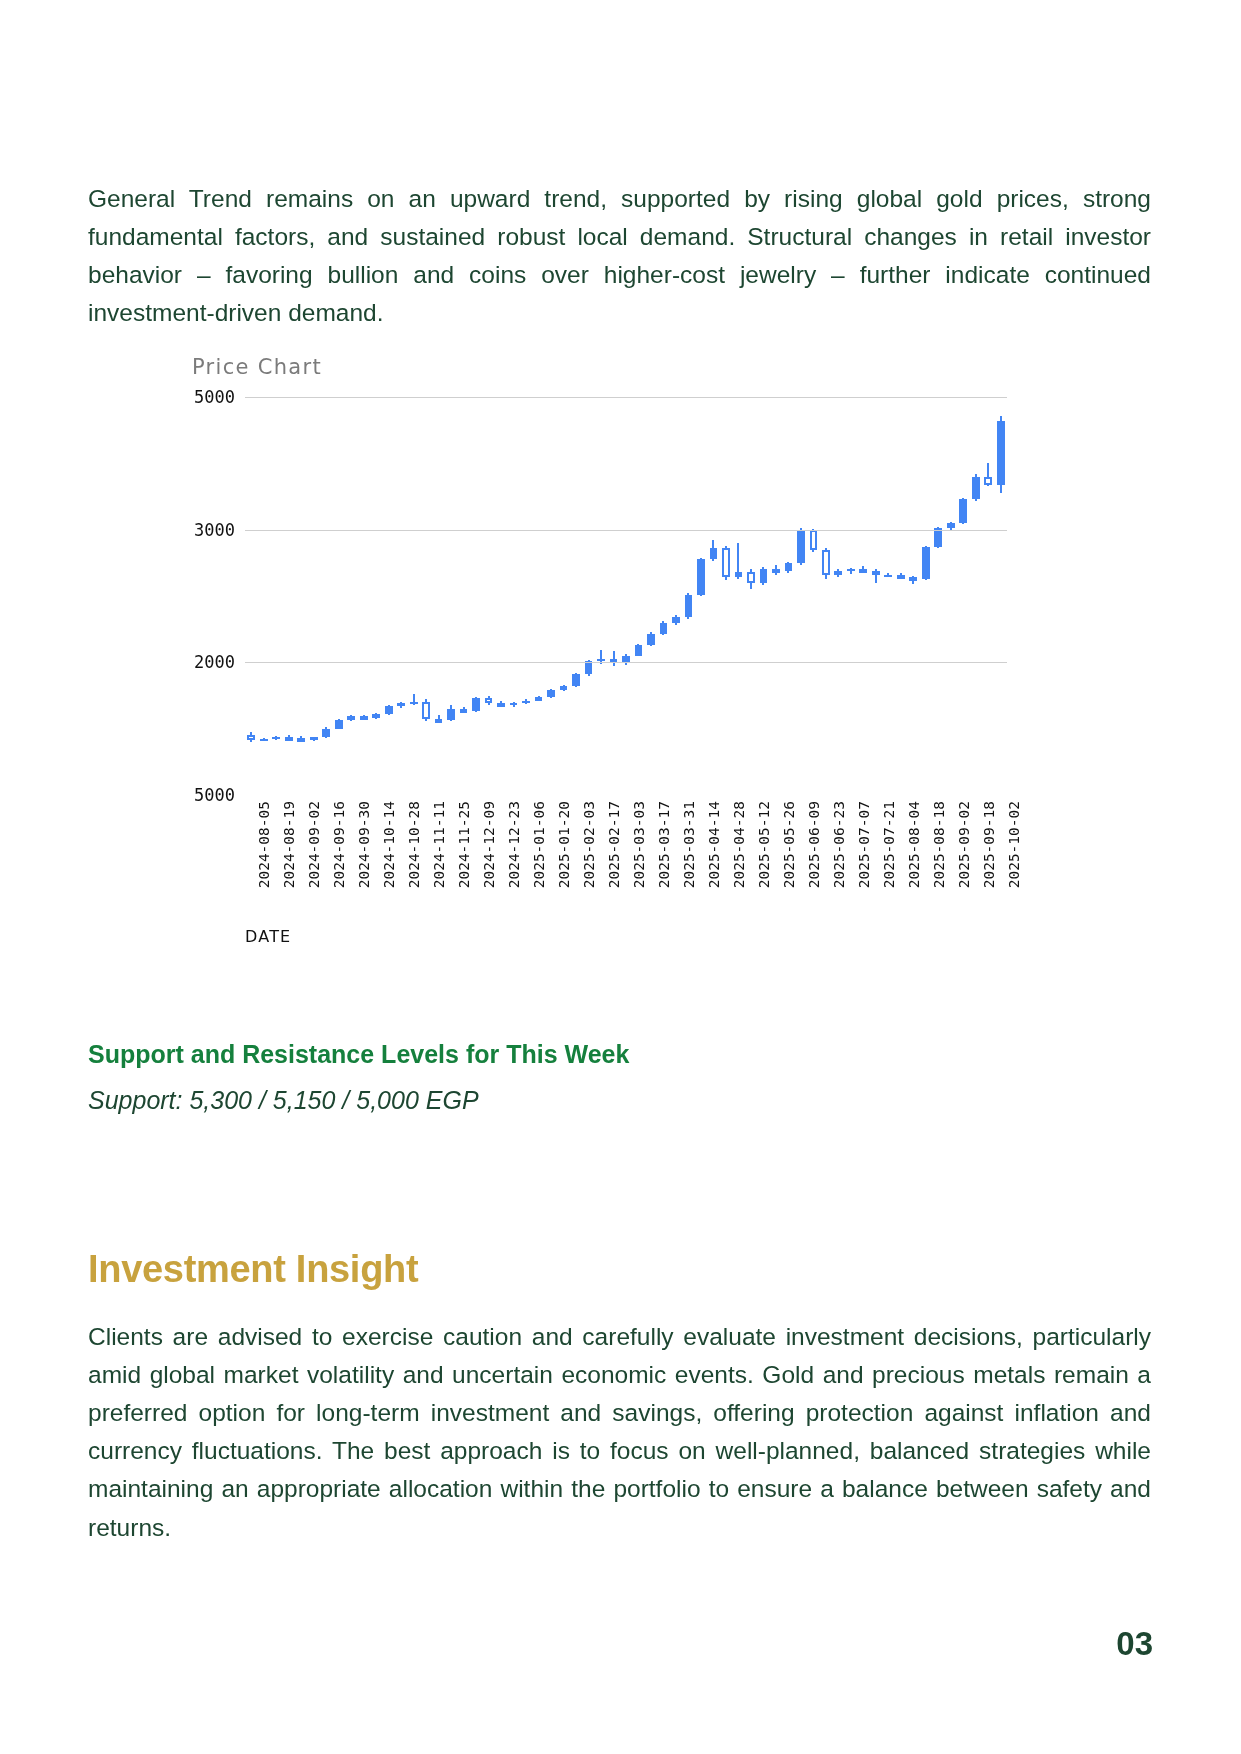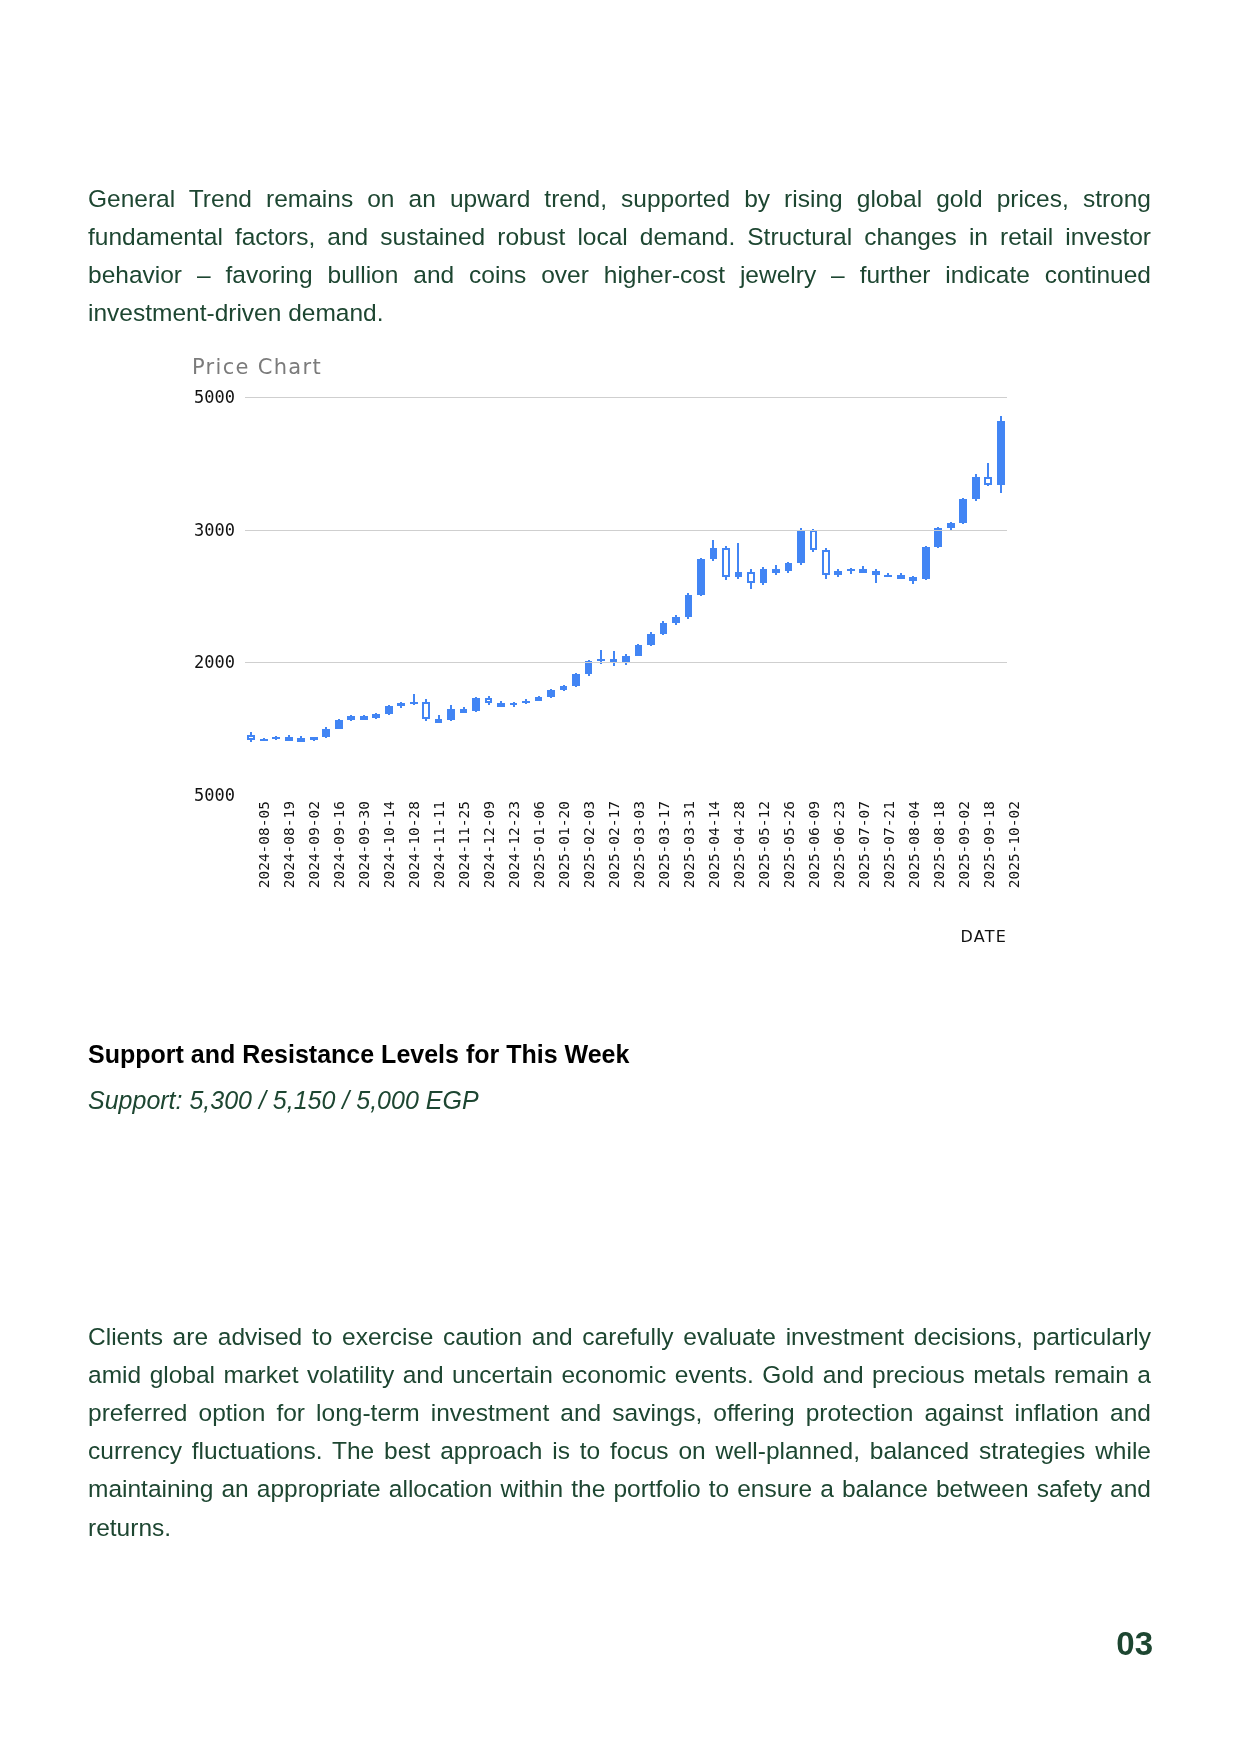--- a/index.html
+++ b/index.html
@@ -54,28 +54,28 @@
   .xlab {
     position:absolute; top:0;
     font-size:14.5px; color:#111;
     font-family:"DejaVu Sans Mono", monospace;
     transform-origin:left top;
     transform:rotate(-90deg) translate(-100%, 0);
     white-space:nowrap;
   }
   .xaxis-title {
     position:absolute; left:95px; top:572px; width:762px;
-    text-align:right; font-size:16px; color:#111; letter-spacing:1.2px;
+    text-align:left; font-size:16px; color:#111; letter-spacing:1.2px;
     font-family:"DejaVu Sans", sans-serif;
   }
 
   
   .sr-head {
     position:absolute; left:88px; top:1040px; width:900px;
-    font-size:25px; font-weight:bold; color:#000000;
+    font-size:25px; font-weight:bold; color:#15803d;
   }
   .sr-line1 {
     position:absolute; left:88px; top:1086px; width:900px;
     font-size:25px; color:#1d4631;font-style:italic;
   }
   .sr-line2 {
     position:absolute; left:88px; top:1131px; width:900px;
     font-size:25px; color:#1d4631;
   }
 
@@ -393,17 +393,18 @@
         <div class="xlab" style="left: 710.787px;">2025-09-02</div>
         <div class="xlab" style="left: 735.77px;">2025-09-18</div>
         <div class="xlab" style="left: 760.754px;">2025-10-02</div>
       </div>
     <div class="xaxis-title">DATE</div>
   </div>
 
   <div class="sr-head">Support and Resistance Levels for This Week</div>
   <div class="sr-line1">Support: 5,300 / 5,150 / 5,000 EGP</div>
 
+  <h2 class="h2">Investment Insight</h2>
   <p class="insight">Clients are advised to exercise caution and carefully evaluate investment decisions, particularly amid global market volatility and uncertain economic events. Gold and precious metals remain a preferred option for long-term investment and savings, offering protection against inflation and currency fluctuations. The best approach is to focus on well-planned, balanced strategies while maintaining an appropriate allocation within the portfolio to ensure a balance between safety and returns.</p>
 
   <div class="pagenum">03</div>
 
 </div>
 
 </body></html>

